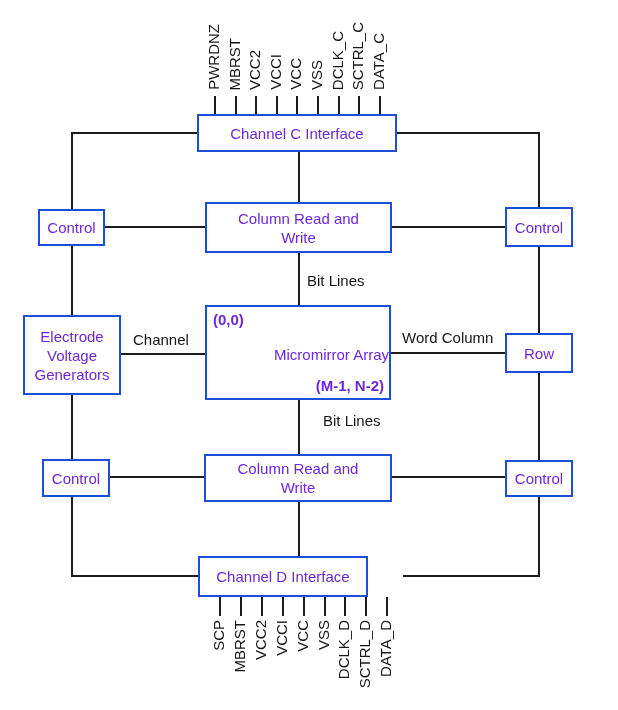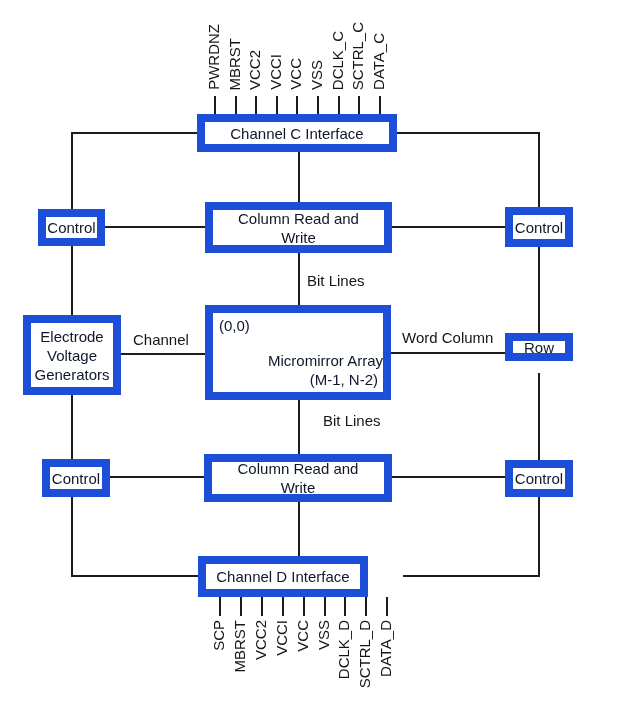--- a/index.html
+++ b/index.html
@@ -1,29 +1,29 @@
 <!DOCTYPE html>
 <html><head>
 <meta charset="utf-8">
 <style>
   html,body { margin:0; padding:0; background:#ffffff; }
   .canvas {
     position:relative; width:618px; height:710px; background:#ffffff;
     font-family:"Liberation Sans", sans-serif; color:#161616; overflow:hidden;
   }
   .box {
-    position:absolute; box-sizing:border-box; border:8px solid #1d4ed8; background:#ffffff;
+    position:absolute; box-sizing:border-box; border:2px solid #1d4ed8; background:#ffffff;
     display:flex; align-items:center; justify-content:center; text-align:center;
-    font-size:15px; line-height:19px; color:#0f172a;
+    font-size:15px; line-height:19px; color:#6d28d9;
   }
   .box .wrap135 { display:block; width:140px; }
   .box .wrap94  { display:block; width:94px; }
   .line { position:absolute; background:#1c1c1c; }
   .lbl  { position:absolute; font-size:15px; line-height:18px; white-space:nowrap; color:#161616; }
-  .corner { position:absolute; font-size:15px; line-height:17px; white-space:nowrap; }
+  .corner { position:absolute; font-size:15px; line-height:17px; white-space:nowrap;font-weight:bold; }
   .corner.tl { top:4px; left:6px; }
   .corner.br { bottom:4px; right:5px; }
   .mirror-center { position:absolute; left:0; right:0; top:38px; text-align:right; }
   .pin-label {
     position:absolute; writing-mode:vertical-rl; transform:rotate(180deg);
     font-size:15px; line-height:18px; white-space:nowrap; color:#161616;
   }
   .tick { position:absolute; width:2px; background:#1c1c1c; }
 </style>
 </head>
@@ -76,21 +76,21 @@
   </div>
 
   <div class="box" style="left:38px;top:209px;width:67px;height:37px">
     <span>Control</span>
   </div>
 
   <div class="box" style="left:505px;top:207px;width:68px;height:40px">
     <span>Control</span>
   </div>
 
-  <div class="box" style="left:505px;top:333px;width:68px;height:28px">
+  <div class="box" style="left:505px;top:333px;width:68px;height:40px">
     <span>Row</span>
   </div>
 
   <div class="box" style="left:42px;top:459px;width:68px;height:38px">
     <span>Control</span>
   </div>
 
   <div class="box" style="left:505px;top:460px;width:68px;height:37px">
     <span>Control</span>
   </div>

